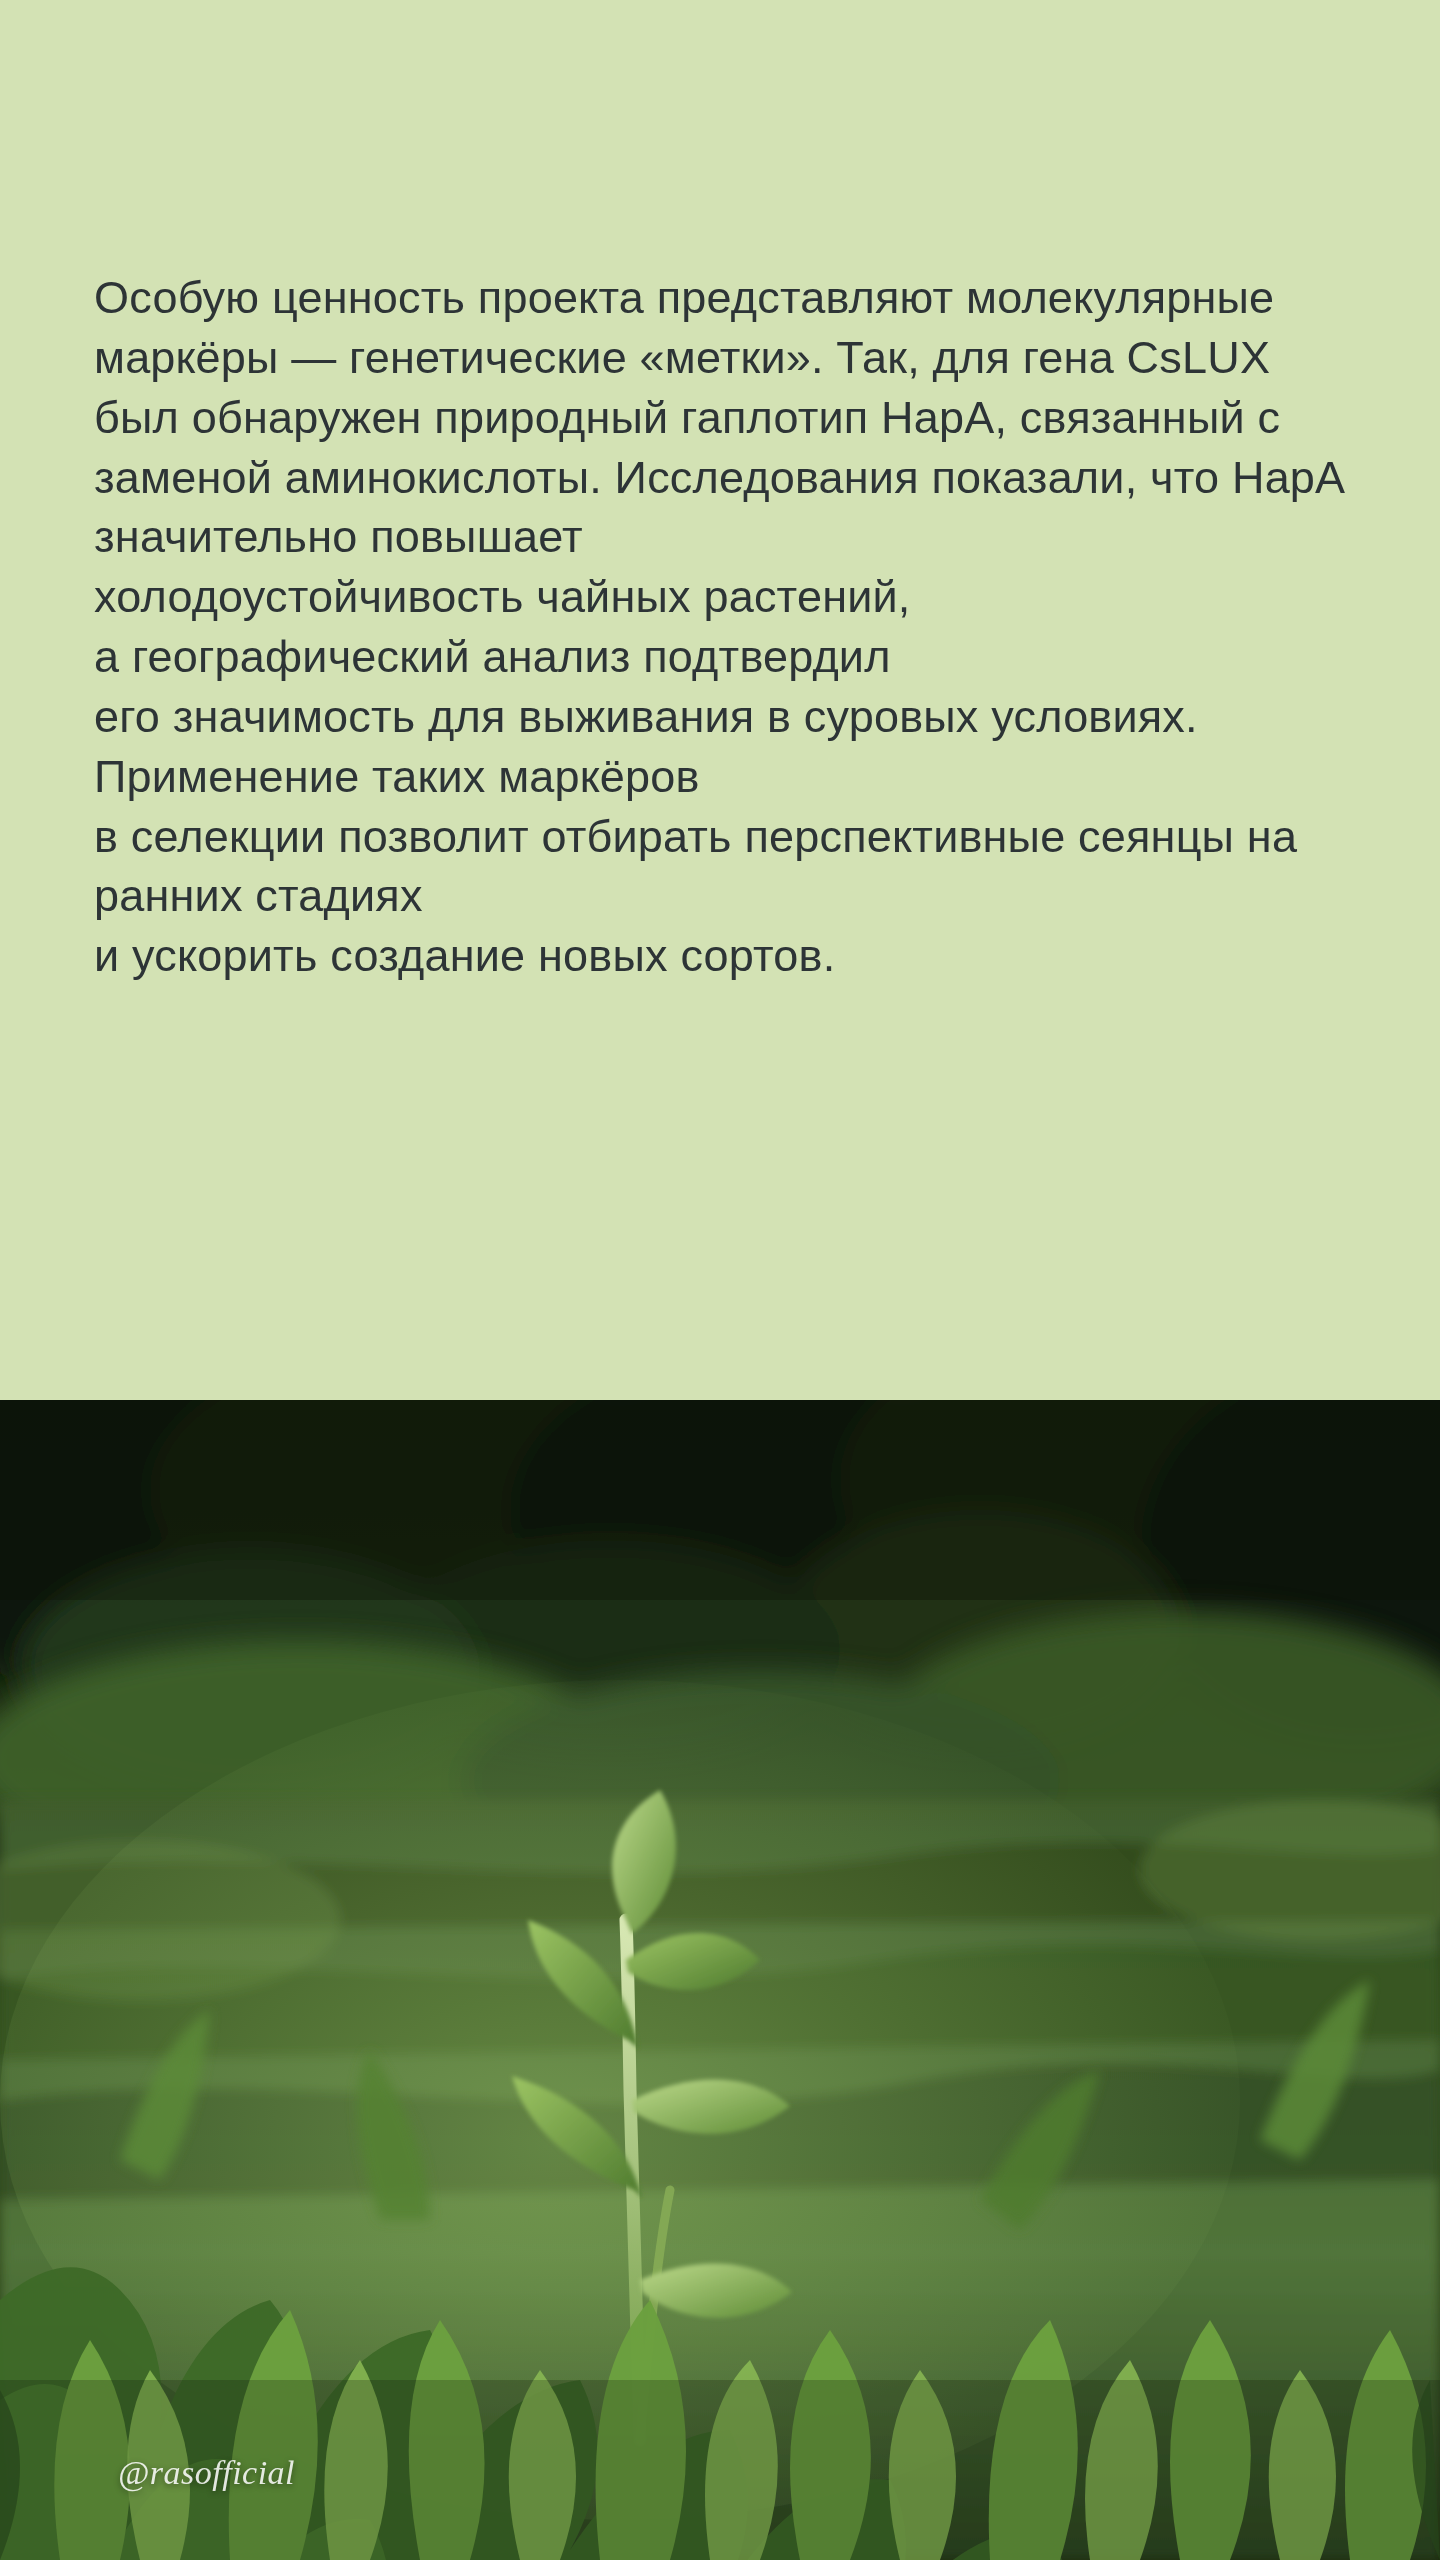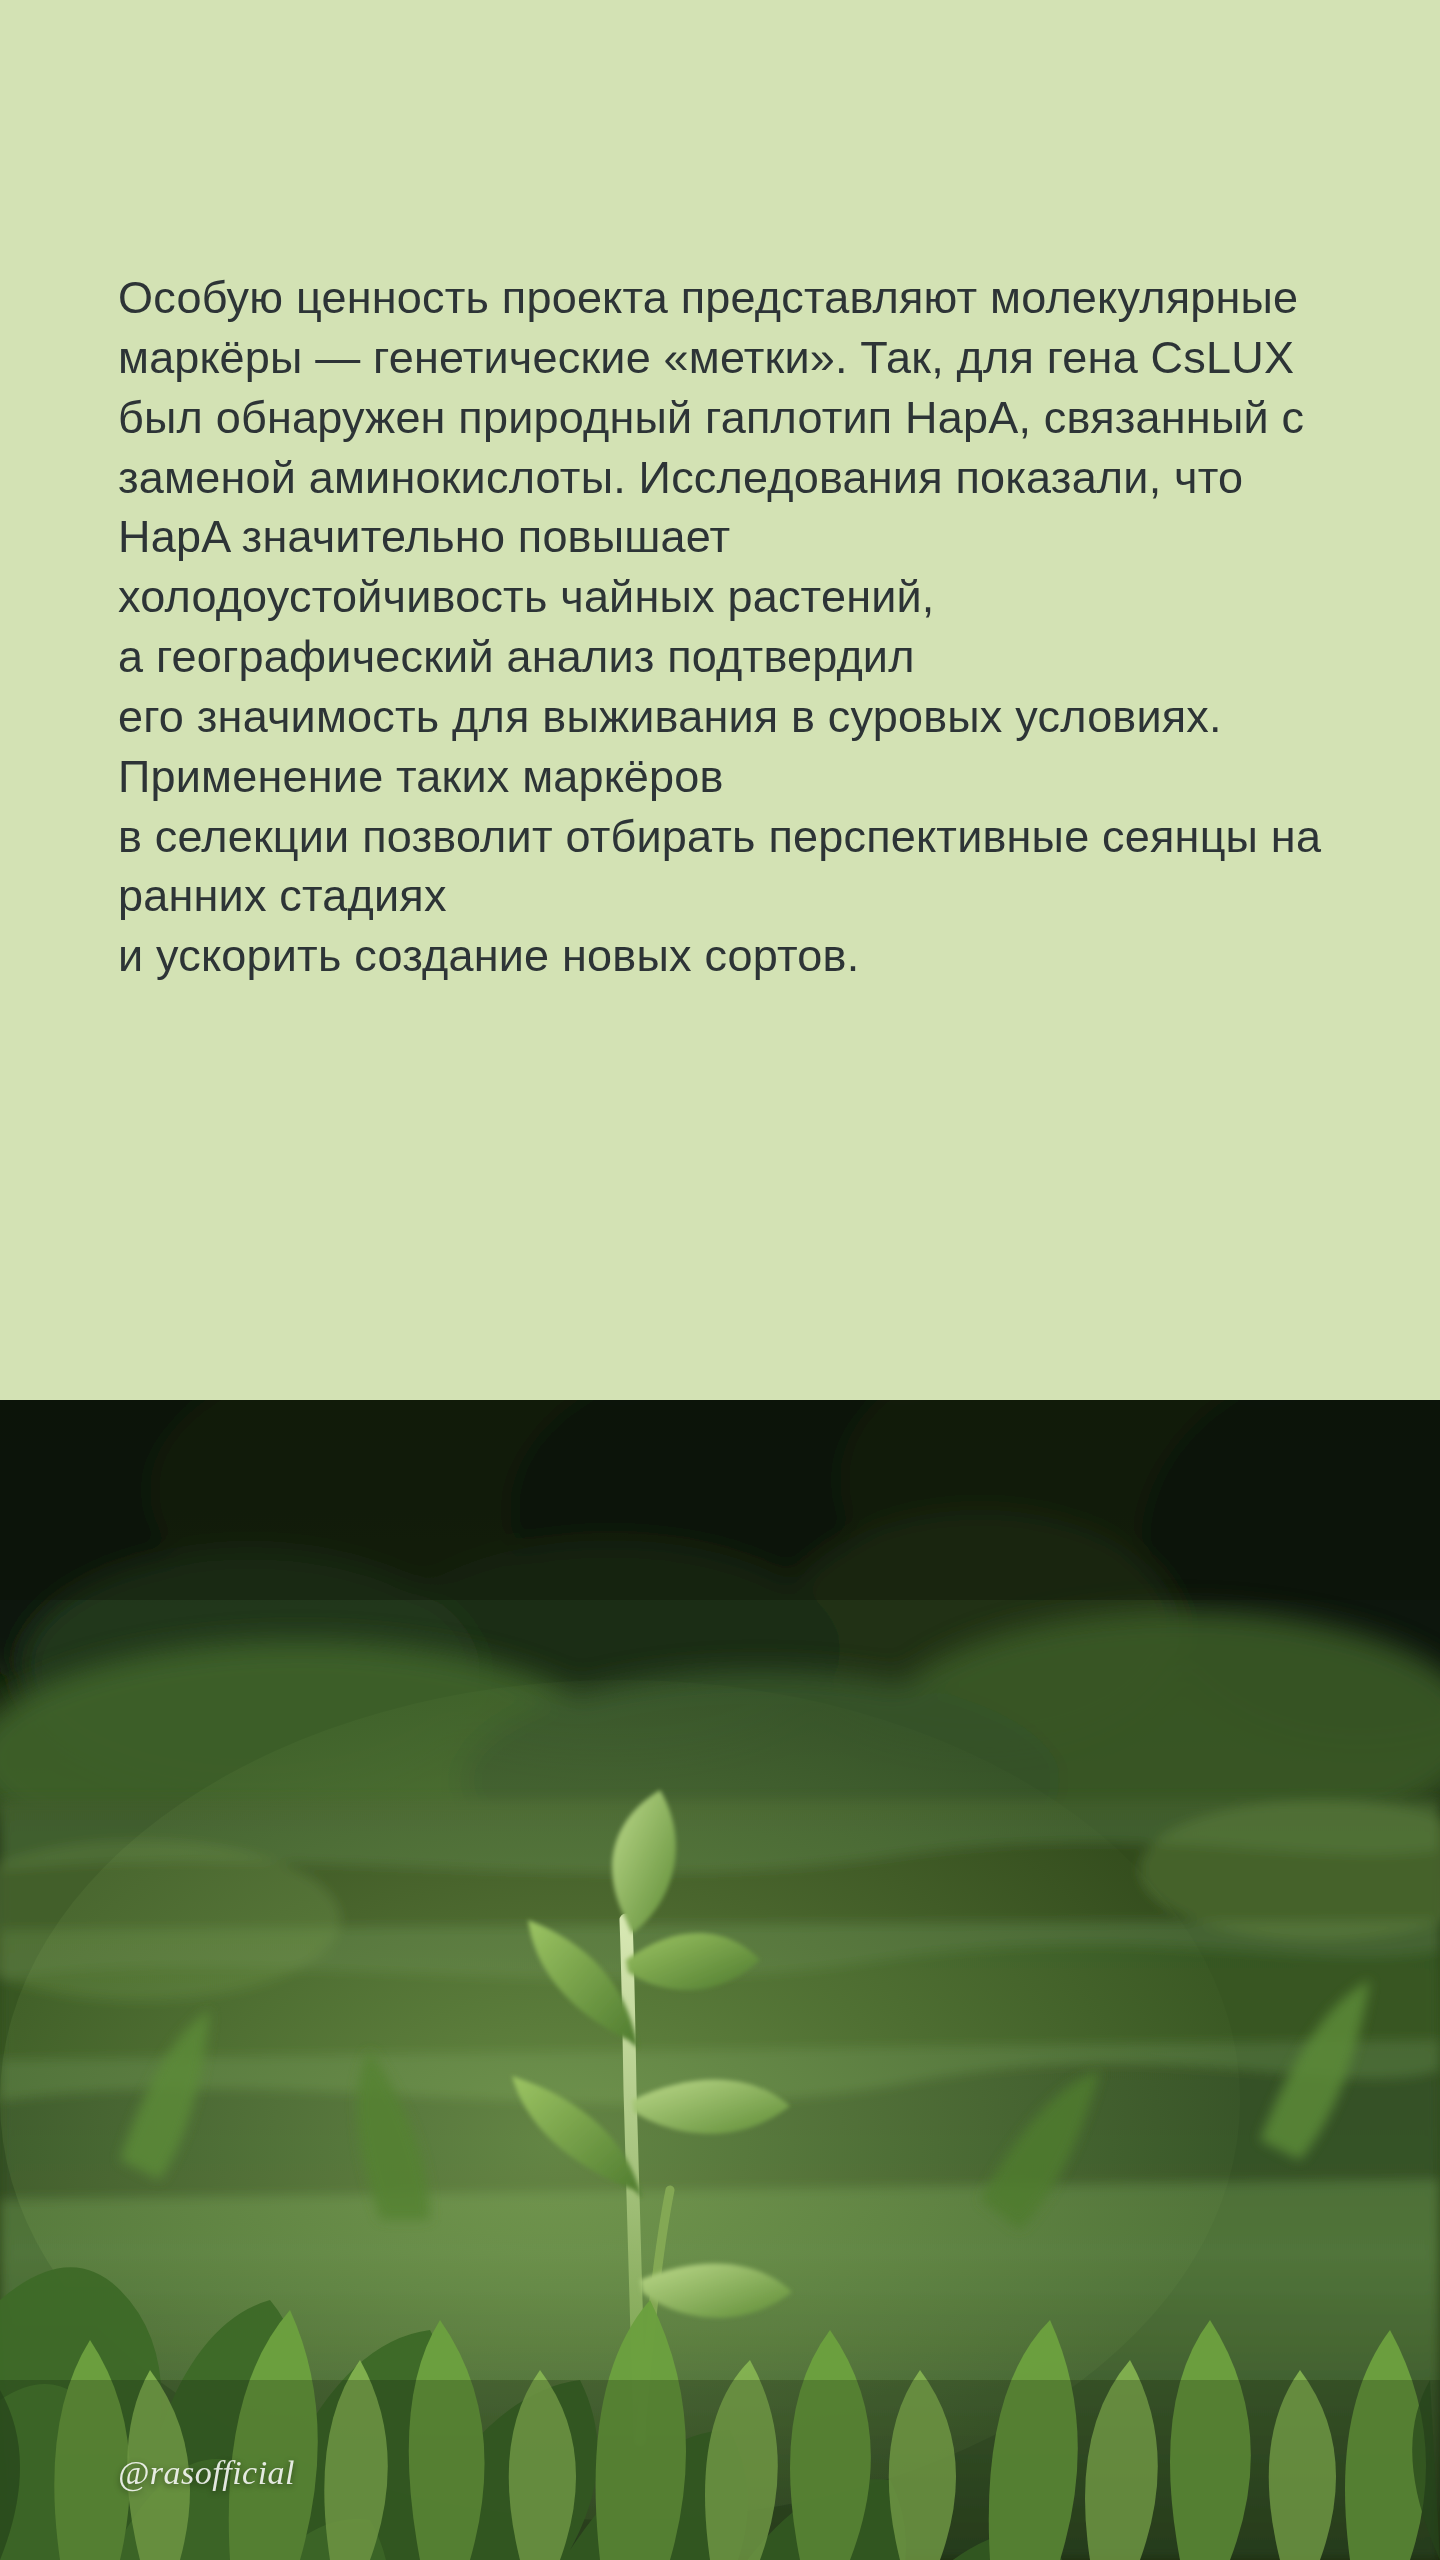--- a/index.html
+++ b/index.html
@@ -21,21 +21,21 @@
     flex-direction: column;
   }
 
   
   .text-panel {
     position: relative;
     width: 100%;
     height: 1400px;
     background: #d3e2b4;
     box-sizing: border-box;
-    padding: 0 118px;
+    padding: 0 94px;
     display: flex;
     flex-direction: column;
     justify-content: flex-start;
   }
   .body-text {
     margin-top: 268px;
     font-size: 45px;
     line-height: 1.33;
     color: #2d3436;
     letter-spacing: 0.2px;

